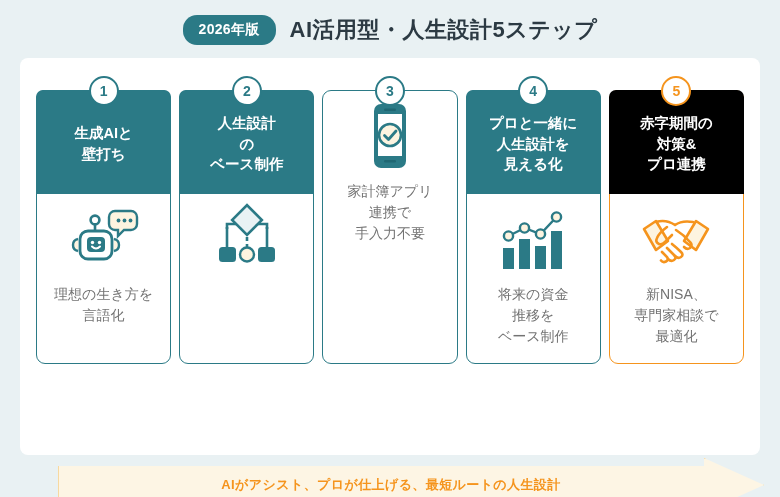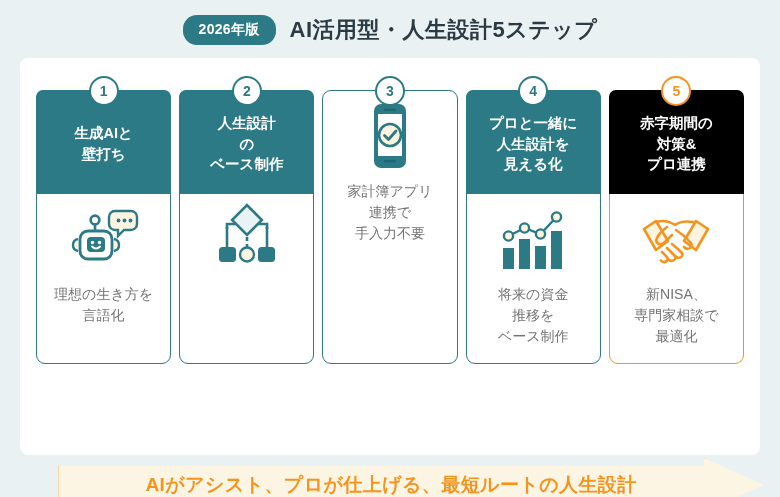--- a/index.html
+++ b/index.html
@@ -128,21 +128,21 @@
     background: #fdf5e4;
     border: 1.4px solid #f7d9a0;
     -webkit-clip-path: polygon(0 8px, calc(100% - 60px) 8px, calc(100% - 60px) 0, 100% 50%, calc(100% - 60px) 100%, calc(100% - 60px) calc(100% - 8px), 0 calc(100% - 8px));
     clip-path: polygon(0 8px, calc(100% - 60px) 8px, calc(100% - 60px) 0, 100% 50%, calc(100% - 60px) 100%, calc(100% - 60px) calc(100% - 8px), 0 calc(100% - 8px));
     display: flex;
     align-items: center;
     justify-content: center;
   }
   .arrow-text {
     color: #f5941d;
-    font-size: 19px;
+    font-size: 13px;
     font-weight: bold;
     letter-spacing: .4px;
     padding-right: 40px;
     white-space: nowrap;
   }
 </style>
 </head>
 <body>
 
 <div id="infographic">

